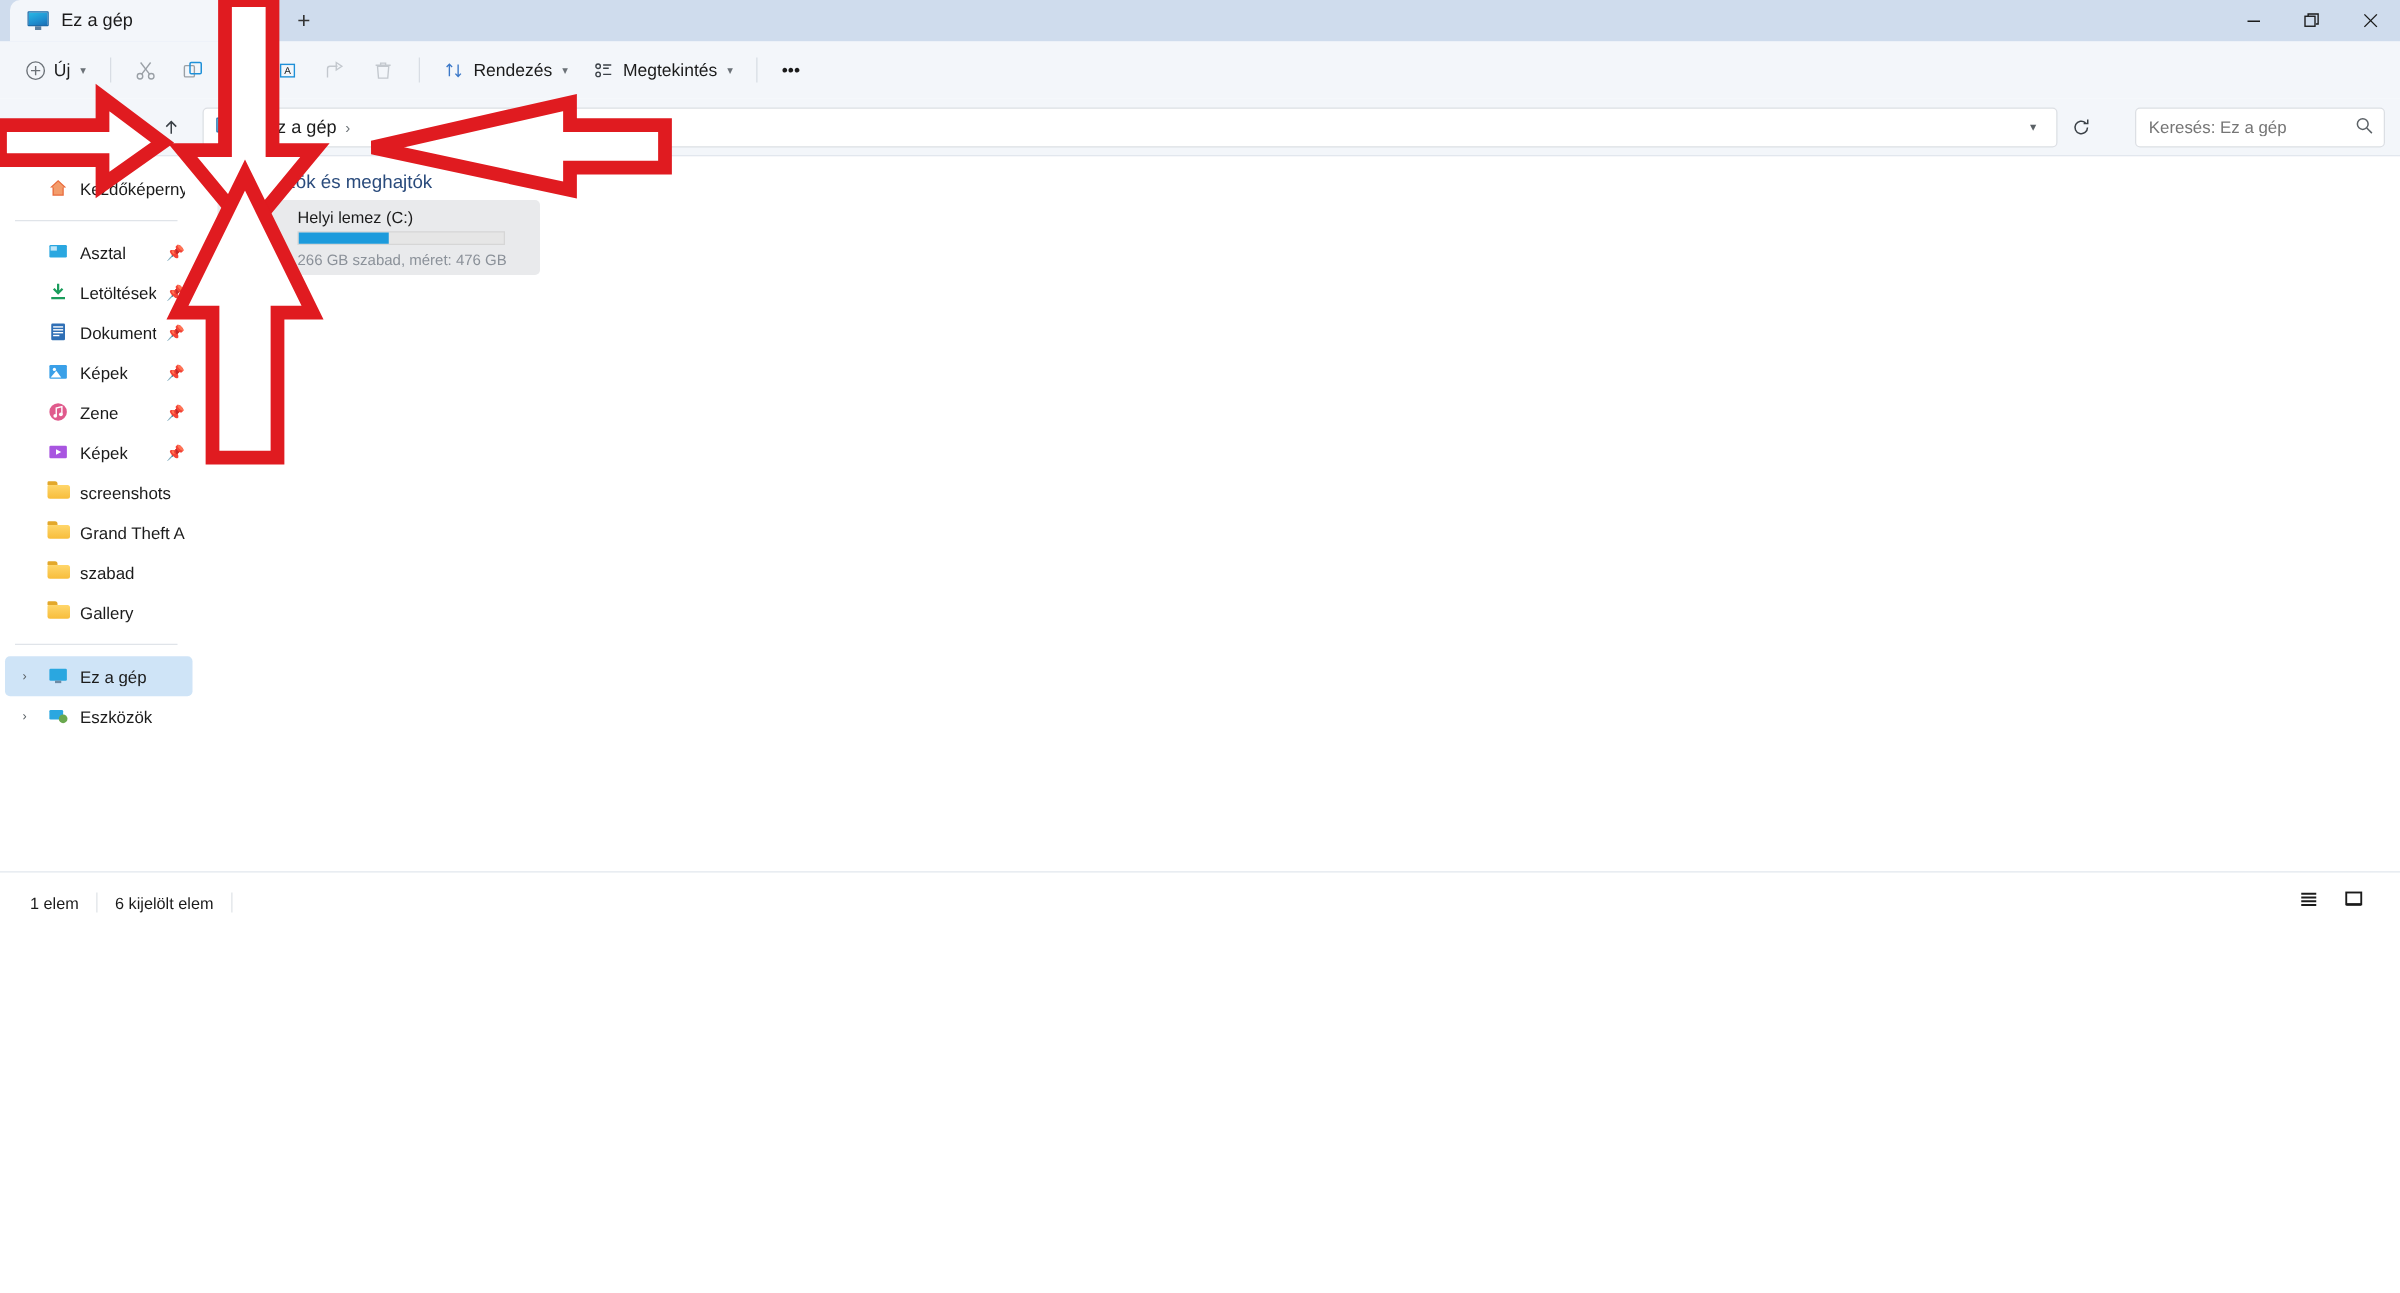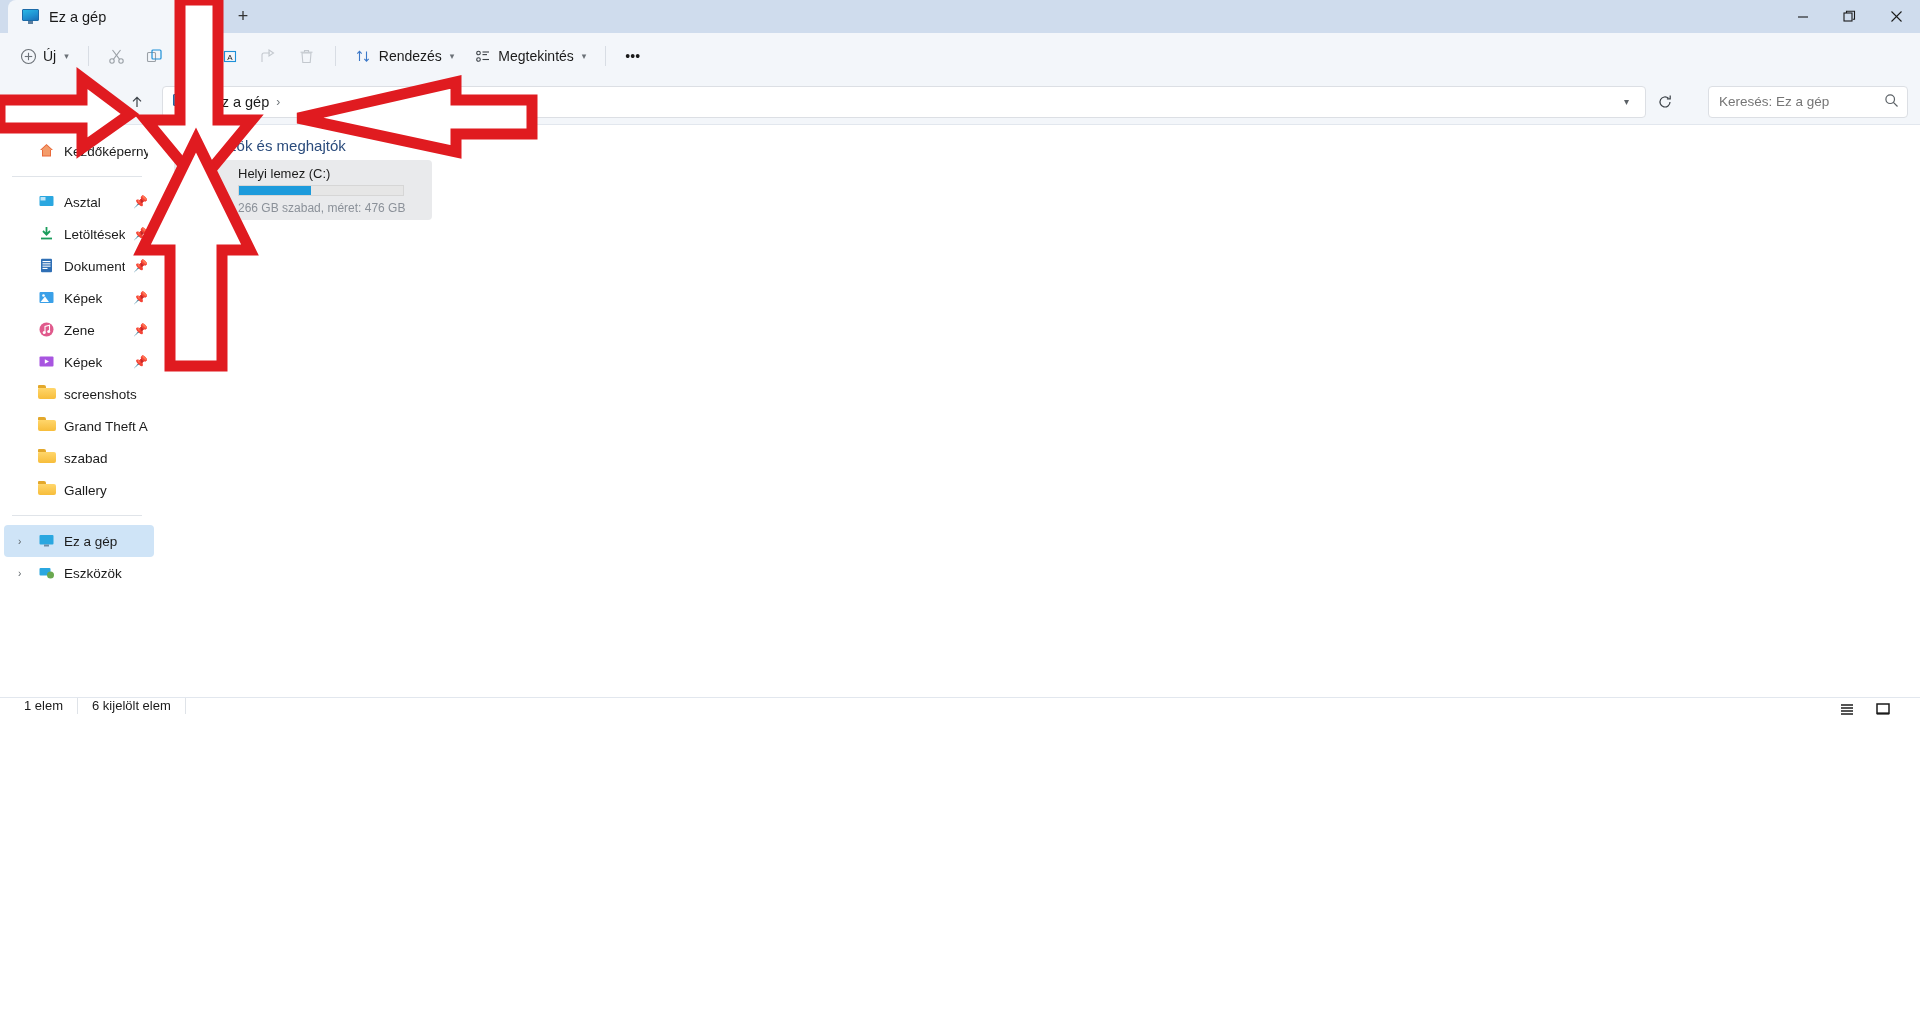--- a/index.html
+++ b/index.html
@@ -142,21 +142,21 @@
   .tile-info { flex: 1 1 auto; min-width: 0; }
   .tile-name { font-size: 13px; color: #1b1b1b; margin-bottom: 4px; white-space: nowrap; }
   .bar-outer { width: 166px; height: 11px; background: #e6e6e6; border: 1px solid #d6d6d6; }
   .bar-inner { height: 100%; background: #1d9bdc; }
   .tile-sub { font-size: 12px; color: #8b9199; margin-top: 5px; white-space: nowrap; }
 
   
   .statusbar {
     position: absolute; left: 0; bottom: 0; width: 1920px; height: 33px;
     border-top: 1px solid #e2e7ee; background: #ffffff;
-    display: flex; align-items: flex-start; padding: 0 10px; gap: 0;
+    display: flex; align-items: flex-end; padding: 0 10px; gap: 0;
   }
   .st-item { font-size: 13px; color: #1b1b1b; padding: 0 14px; }
   .st-div { width: 1px; height: 16px; background: #dfe3e8; }
   .st-right { margin-left: auto; display: flex; align-items: center; gap: 10px; padding-right: 14px; }
   .vw { width: 26px; height: 22px; display: flex; align-items: center; justify-content: center; color: #1b1b1b; }
 
   
   .anno { position: absolute; left: 0; top: 0; width: 1920px; height: 1034px; pointer-events: none; }
 </style>
 </head>

